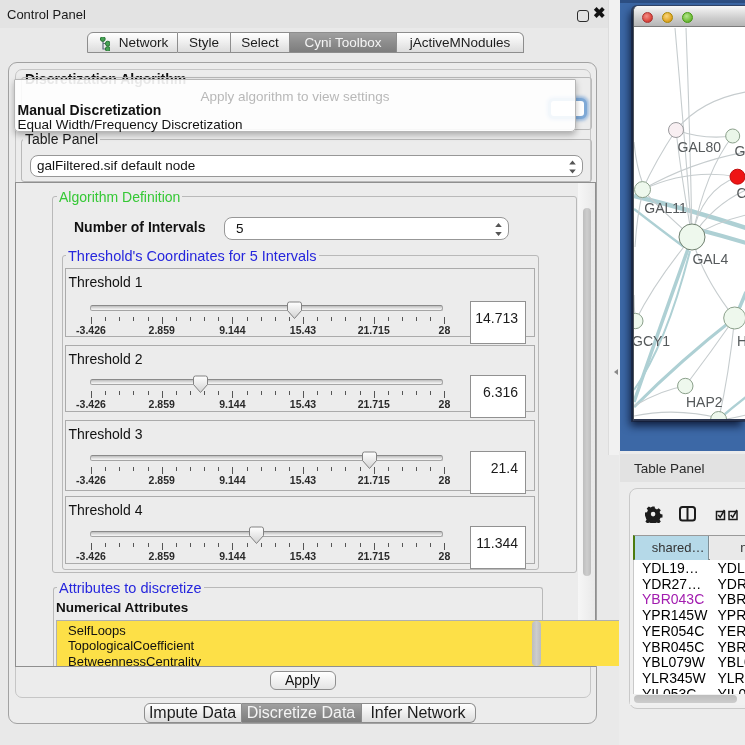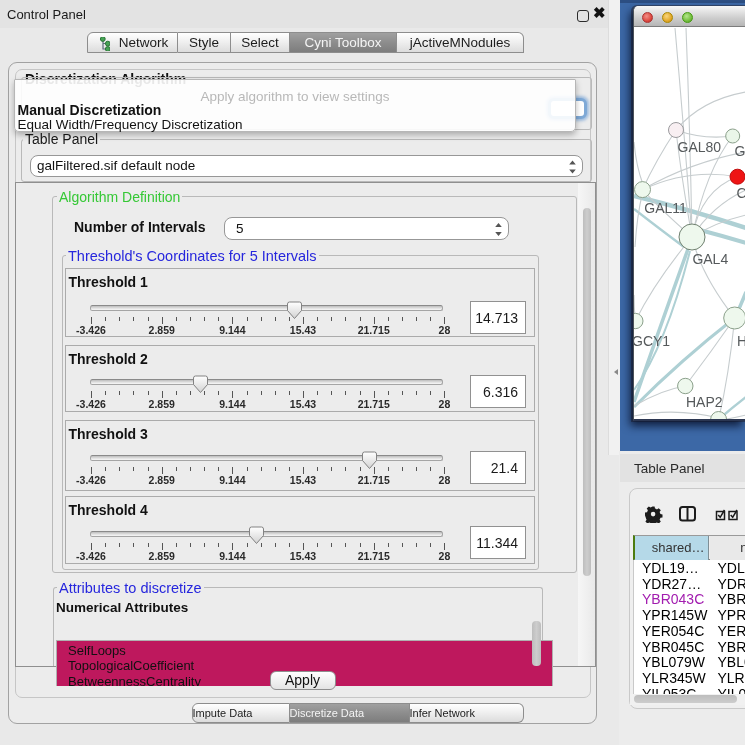--- a/index.html
+++ b/index.html
@@ -7,33 +7,33 @@
   body { font-family:"Liberation Sans", sans-serif; background:#ebebeb; position:relative; }
   .abs { position:absolute; }
   
   .tab { position:absolute; top:32px; height:20.5px; line-height:19.5px; text-align:center;
          font-size:13.5px; color:#1c1c1c; border:1px solid #8d8d8d;
          background:linear-gradient(#ffffff,#f0f0f0 45%,#dcdcdc); }
   .tab.first { border-radius:6px 0 0 0; }
   .tab.last  { border-radius:0 6px 0 0; }
   .tab.sel   { background:linear-gradient(#a0a0a0,#8d8d8d 50%,#7d7d7d); color:#f4f4f4; }
   
-  .btab { position:absolute; top:703px; height:19.7px; line-height:18.7px; text-align:left;
-         font-size:11px; color:#1c1c1c; border:1px solid #8d8d8d;
-         background:linear-gradient(#ffffff,#f0f0f0 45%,#dcdcdc);margin-left:48px; }
+  .btab { position:absolute; top:703px; height:19.7px; line-height:18.7px; text-align:center;
+         font-size:16px; color:#1c1c1c; border:1px solid #8d8d8d;
+         background:linear-gradient(#ffffff,#f0f0f0 45%,#dcdcdc); }
   .fieldset { position:absolute; border:1px solid #b9b9b9; border-radius:3px; }
   .flabel { position:absolute; background:transparent; font-size:14px; }
   .bold { font-weight:bold; }
   .combo { position:absolute; background:#ffffff; border:1px solid #979797; border-radius:8px;
            font-size:13.5px; color:#111; }
   .combo .arr { position:absolute; right:5px; top:0; bottom:0; width:9px; }
   .tbox { position:absolute; left:64.5px; width:470px; border:1px solid #ababab;
           background:#ececec; }
-  .thlabel { position:absolute; left:3px; top:5px; font-weight:bold; font-size:14px; color:#111;text-align:center; }
-  .vfield { position:absolute; left:404.5px; width:56px; height:33px; background:#fff;
+  .thlabel { position:absolute; left:3px; top:5px; font-weight:normal; font-size:14px; color:#111;text-align:center; }
+  .vfield { position:absolute; left:404.5px; width:56px; height:43px; background:#fff;
             border:1px solid #919191; font-size:14px; color:#1a1a1a; text-align:right;
             line-height:32px; padding-right:7px; }
   .track { position:absolute; left:24px; width:353.5px; height:6px; border-radius:2.5px;
            background:linear-gradient(#bdbdbd,#e3e3e3 60%,#f7f7f7); border:1px solid #a5a5a5;
            border-top:1px solid #8a8a8a; }
   .ticks  { position:absolute; left:0; top:44px; width:468px; height:9px; }
   .tlabels{ position:absolute; left:0; top:52px; width:468px; height:12px; font-size:10.5px;
             font-weight:bold; color:#2a2a2a; }
   .tlabels span { position:absolute; transform:translateX(-50%); }
   .thumb { position:absolute; top:28px; width:17px; height:19px; }
@@ -301,21 +301,21 @@
           </linearGradient>
         </defs>
       <path d="M3.5 1 L13.5 1 Q15.5 1 15.5 3 L15.5 9.5 L8.5 17.5 L1.5 9.5 L1.5 3 Q1.5 1 3.5 1 Z" fill="url(#tg3)" stroke="#828282" stroke-width="1"></path>
     </svg>
     <div class="vfield" style="top:29.3px;">11.344</div>
   </div>
 
   <div class="fieldset" style="left:52.5px;top:587px;width:490px;height:79px;border-bottom:none;border-radius:3px 3px 0 0;"></div>
   <div class="flabel" style="left:57px;top:580px;color:#2626dd;background:#ececec;padding:0 2px;font-size:14.5px;">Attributes to discretize</div>
   <div class="abs bold" style="left:56px;top:600px;font-size:13.5px;color:#111;">Numerical Attributes</div>
-  <div class="abs" style="left:56px;top:640px;width:497px;height:46px;background:#be185d;border:1px solid #b0b0b0;border-bottom:none;overflow:hidden;">
+  <div class="abs" style="left:56px;top:620px;width:576px;height:46px;background:#fde047;border:1px solid #b0b0b0;border-bottom:none;overflow:hidden;">
     <div class="listitem" style="padding-top:2px;">SelfLoops</div>
     <div class="listitem">TopologicalCoefficient</div>
     <div class="listitem">BetweennessCentrality</div>
   </div>
   <div class="scroll-thumb" style="left:532px;top:621px;width:9px;height:45px;"></div>
 
   <div class="abs" style="left:269.5px;top:671px;width:66px;height:19px;border:1px solid #8f8f8f;border-radius:6px;background:linear-gradient(#ffffff,#e4e4e4);text-align:center;line-height:17px;font-size:14px;color:#111;">Apply</div>
 
   <div class="btab" style="left:143.5px;width:98px;border-radius:6px 0 0 6px;">Impute Data</div>
   <div class="btab" style="left:361.5px;width:114px;border-left:none;border-radius:0 6px 6px 0;">Infer Network</div>

